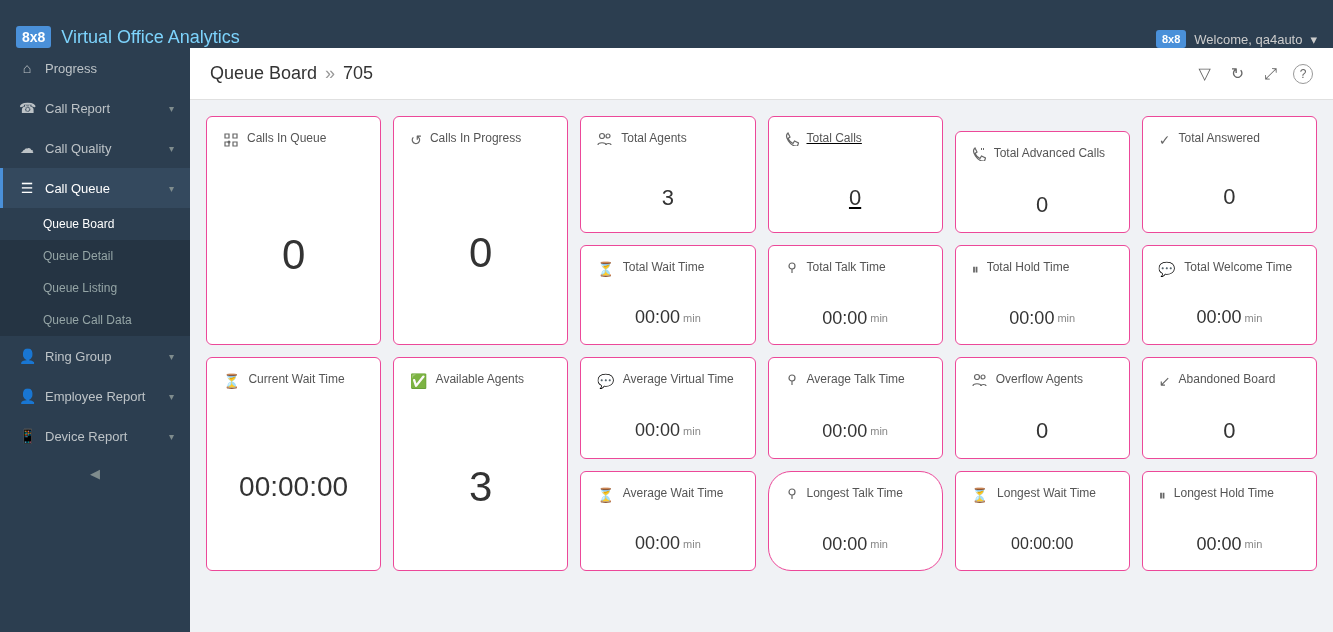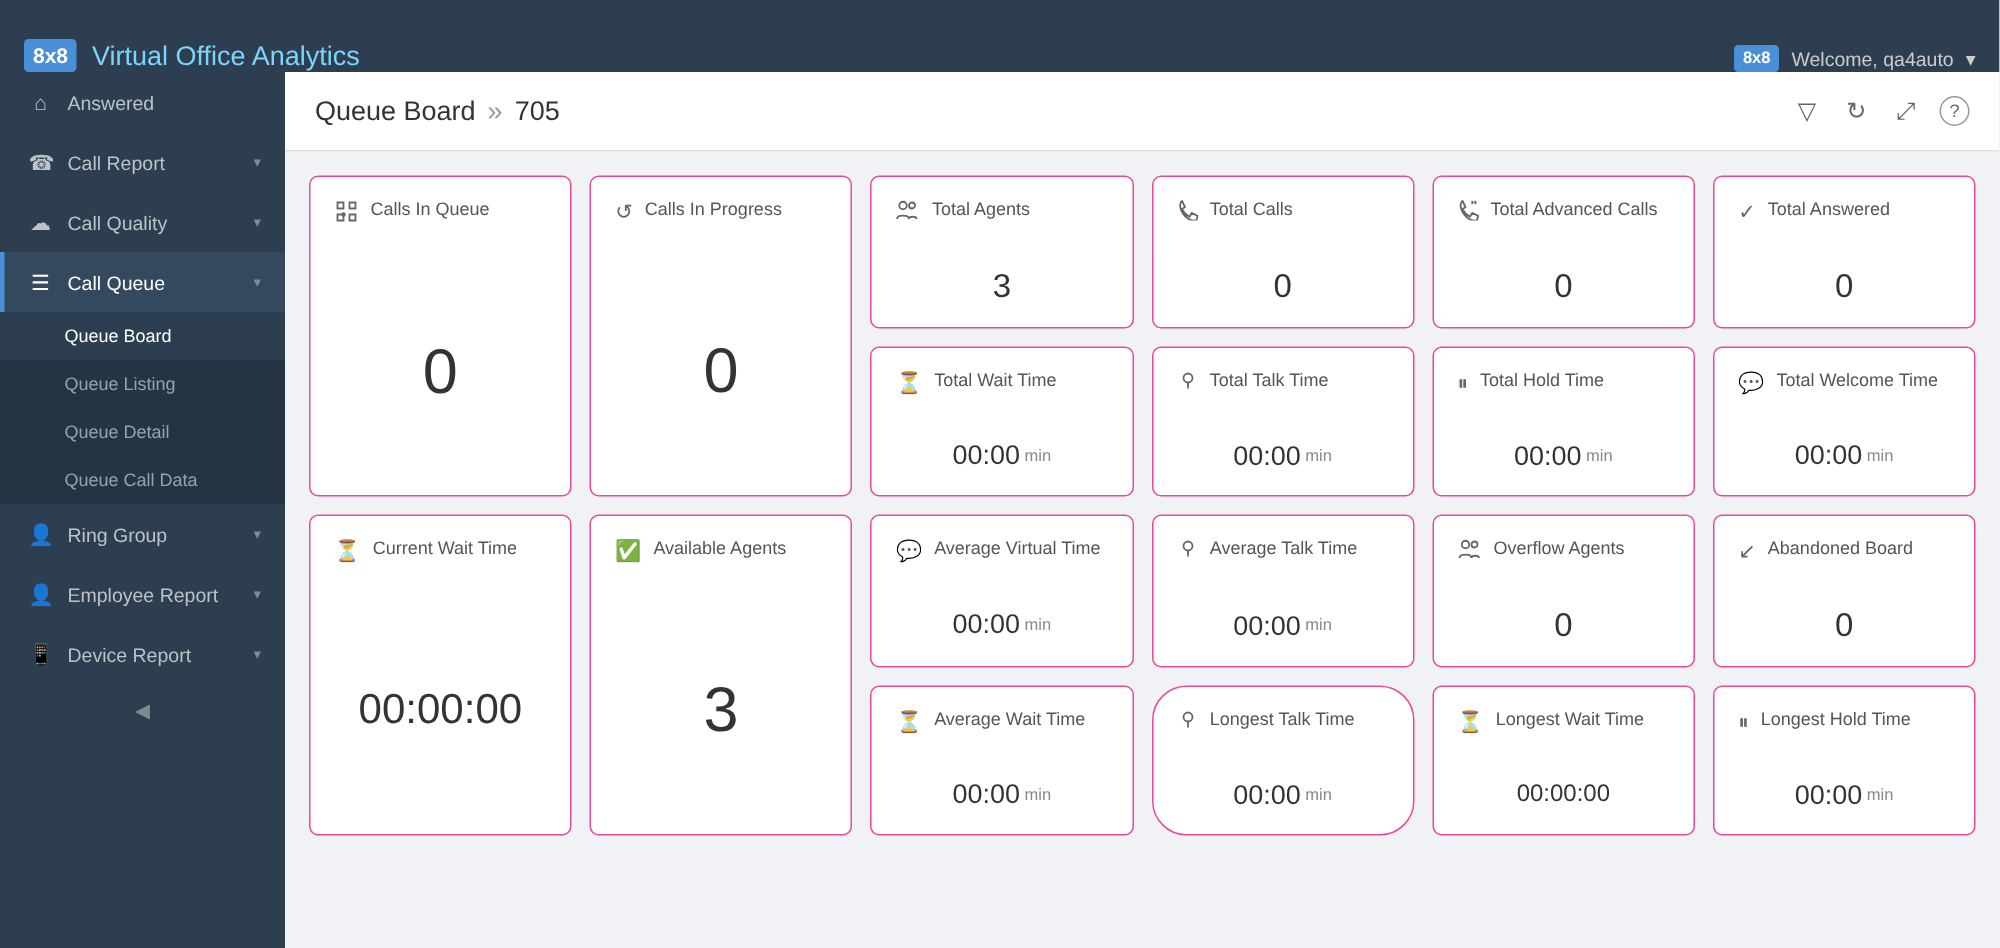--- a/index.html
+++ b/index.html
@@ -172,21 +172,21 @@
     <span style="cursor:pointer;">▾</span>
   </div>
 </nav>
 
 <div class="main-layout">
 
   <aside class="sidebar">
     <div class="sidebar-item">
       <div class="sidebar-item-left">
         <span class="sidebar-icon">⌂</span>
-        <span>Answered</span>
+        <span>Progress</span>
       </div>
     </div>
 
     <div class="sidebar-item">
       <div class="sidebar-item-left">
         <span class="sidebar-icon">☎</span>
         <span>Call Report</span>
       </div>
       <span class="sidebar-chevron">▾</span>
     </div>
@@ -202,22 +202,22 @@
     <div class="sidebar-item active">
       <div class="sidebar-item-left">
         <span class="sidebar-icon">☰</span>
         <span>Call Queue</span>
       </div>
       <span class="sidebar-chevron">▾</span>
     </div>
 
     <div class="sidebar-sub">
       <div class="sidebar-sub-item active">Queue Board</div>
+      <div class="sidebar-sub-item">Queue Detail</div>
       <div class="sidebar-sub-item">Queue Listing</div>
-      <div class="sidebar-sub-item">Queue Detail</div>
       <div class="sidebar-sub-item">Queue Call Data</div>
     </div>
 
     <div class="sidebar-item">
       <div class="sidebar-item-left">
         <span class="sidebar-icon">👤</span>
         <span>Ring Group</span>
       </div>
       <span class="sidebar-chevron">▾</span>
     </div>
@@ -291,33 +291,33 @@
                   <path d="M1 13c0-3 8-3 8 0" stroke="#666" stroke-width="1.2" fill="none"></path>
                   <circle cx="11" cy="4" r="2" stroke="#666" stroke-width="1.2"></circle>
                   <path d="M9 13c0-2 5-2 5 0" stroke="#666" stroke-width="1.2" fill="none"></path>
                 </svg>
             </span>
             <span class="card-title-text">Total Agents</span>
           </div>
           <div class="card-value-small">3</div>
         </div>
 
-        <div class="card card-sm" style="grid-column:4; grid-row:1;">
+        <div class="card card-sm" style="grid-column:4; grid-row:1;text-decoration:underline;">
           <div class="card-header">
             <span class="card-icon">
               <svg width="14" height="14" viewBox="0 0 14 14" fill="none">
                   <path d="M3 1l2 4-2 1.5c1 2 3 4 5 5L9.5 9l4 2-1 3C5 15 -1 4 3 1z" stroke="#666" stroke-width="1.2" fill="none"></path>
                 </svg>
             </span>
             <span class="card-title-text">Total Calls</span>
           </div>
           <div class="card-value-small">0</div>
         </div>
 
-        <div class="card card-sm" style="grid-column:5; grid-row:1;">
+        <div class="card card-sm" style="grid-column:5; grid-row:1;margin-top:15px;">
           <div class="card-header">
             <span class="card-icon">
               <svg width="14" height="14" viewBox="0 0 14 14" fill="none">
                   <path d="M3 1l2 4-2 1.5c1 2 3 4 5 5L9.5 9l4 2-1 3C5 15 -1 4 3 1z" stroke="#666" stroke-width="1.2" fill="none"></path>
                   <path d="M9 1l1 1-1 1M11 1l1 1-1 1" stroke="#666" stroke-width="1" fill="none"></path>
                 </svg>
             </span>
             <span class="card-title-text">Total Advanced Calls</span>
           </div>
           <div class="card-value-small">0</div>

